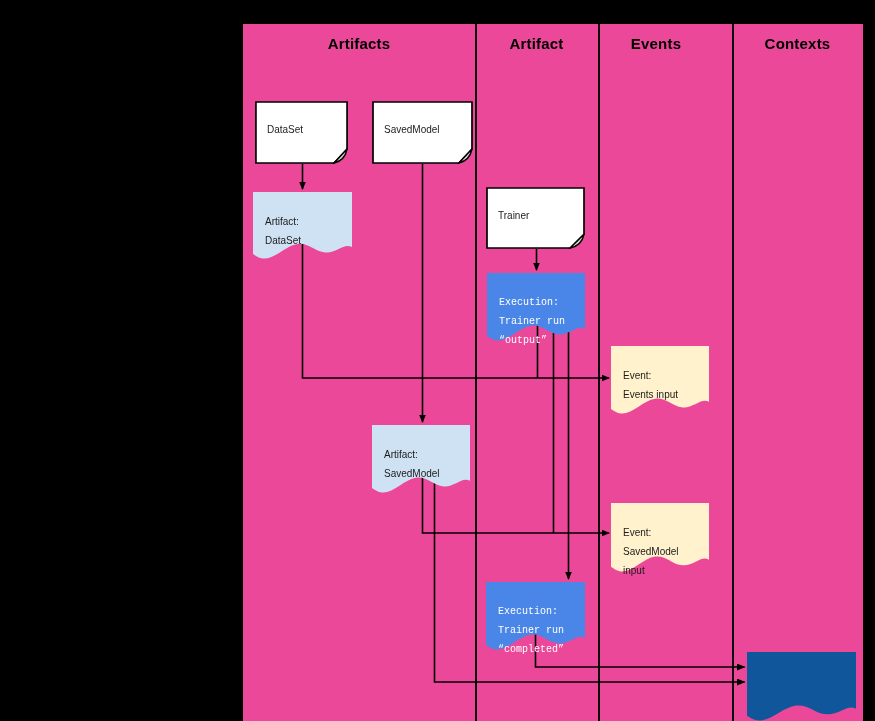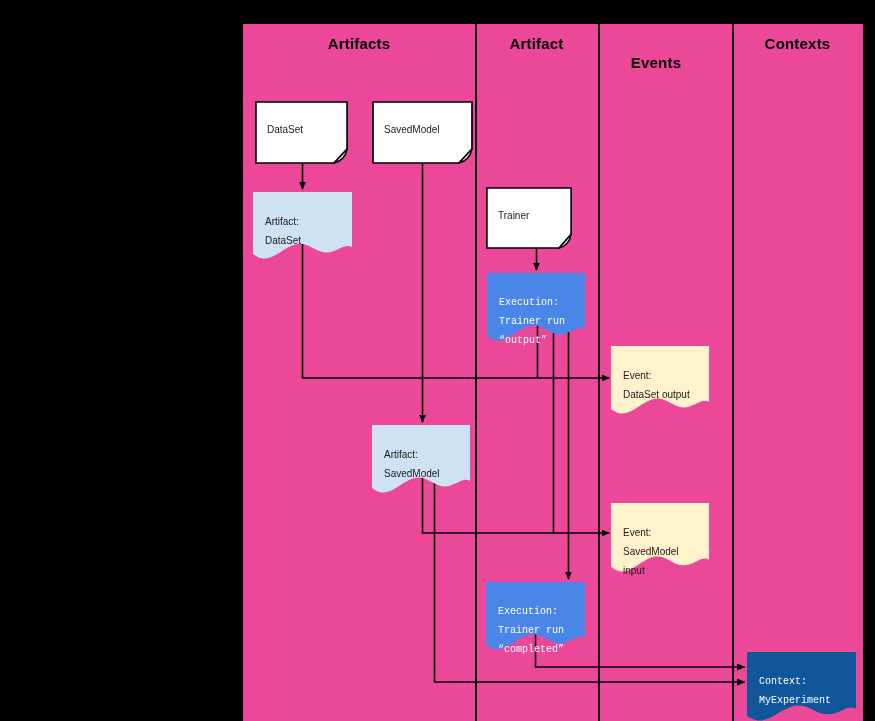--- a/index.html
+++ b/index.html
@@ -5,21 +5,21 @@
   html,body{margin:0;padding:0;background:#000;}
   .stage{position:relative;width:875px;height:721px;background:#000;overflow:hidden;
          font-family:"Liberation Sans",sans-serif;}
   .canvas{position:absolute;left:243px;top:24px;width:620px;height:704px;background:#ec4899;}
 
   
   .col-h{position:absolute;top:11px;font-size:15px;font-weight:700;color:#000;
          text-align:center;letter-spacing:.2px;}
   .col-h.c0{left:0;width:232px;}
   .col-h.c1{left:232px;width:123px;}
-  .col-h.c2{left:355px;width:116px;margin-top:19px;}
+  .col-h.c2{left:355px;width:116px;}
   .col-h.c3{left:489px;width:131px;}
 
   
   .divider{position:absolute;top:0;width:1.6px;height:704px;background:#0a0a0a;}
   .divider.d0{left:232px;}
   .divider.d1{left:355px;}
   .divider.d2{left:489px;}
 
   
   svg.edges{position:absolute;left:0;top:0;width:620px;height:704px;}
@@ -37,21 +37,21 @@
   .wave path{stroke:none;}
   .wave.lightblue path{fill:#cfe2f3;}
   .wave.yellow path{fill:#fff2cc;}
   .wave.blue path{fill:#4a86e8;}
   .wave.darkblue path{fill:#10569b;}
   .wave.blue,.wave.darkblue{color:#fff;font-family:Liberation Mono, monospace;}
 
   
   .n-dataset        {left:12px; top:77px; width:93px; height:63px;}
   .n-savedmodel     {left:129px;top:77px; width:101px;height:63px;}
-  .n-trainer        {left:243px;top:163px;width:86px; height:62px;}
+  .n-trainer        {left:243px;top:163px;width:99px; height:62px;}
   .n-art-dataset    {left:10px; top:168px;width:99px; height:67px;}
   .n-exec-running   {left:244px;top:249px;width:98px; height:68px;}
   .n-evt-ds-input   {left:368px;top:322px;width:98px; height:68px;}
   .n-art-savedmodel {left:129px;top:401px;width:98px; height:68px;}
   .n-evt-sm-output  {left:368px;top:479px;width:98px; height:69px;}
   .n-exec-completed {left:243px;top:558px;width:99px; height:68px;}
   .n-context        {left:504px;top:628px;width:109px;height:69px;}
 </style>
 </head>
 <body>
@@ -136,21 +136,21 @@
         <span>“output”</span>
       </div>
     </div>
 
     <div class="node wave yellow n-evt-ds-input">
       <svg viewBox="0 0 100 67" preserveAspectRatio="none">
         <path d="M0,0 L100,0 L100,55 C92,50.5 84,61.5 73,60.5 C62,59.5 56,50.5 45,52 C33,53.5 22,67.5 10,66.5 C6,66 3,64 0,62 Z"></path>
       </svg>
       <div class="txt">
         <span>Event:</span>
-        <span>DataSet output</span>
+        <span>Events input</span>
       </div>
     </div>
 
     <div class="node wave lightblue n-art-savedmodel">
       <svg viewBox="0 0 100 67" preserveAspectRatio="none">
         <path d="M0,0 L100,0 L100,55 C92,50.5 84,61.5 73,60.5 C62,59.5 56,50.5 45,52 C33,53.5 22,67.5 10,66.5 C6,66 3,64 0,62 Z"></path>
       </svg>
       <div class="txt">
         <span>Artifact:</span>
         <span>SavedModel</span>
@@ -176,20 +176,16 @@
         <span>Execution:</span>
         <span>Trainer run</span>
         <span>“completed”</span>
       </div>
     </div>
 
     <div class="node wave darkblue n-context">
       <svg viewBox="0 0 100 67" preserveAspectRatio="none">
         <path d="M0,0 L100,0 L100,55 C92,50.5 84,61.5 73,60.5 C62,59.5 56,50.5 45,52 C33,53.5 22,67.5 10,66.5 C6,66 3,64 0,62 Z"></path>
       </svg>
-      <div class="txt">
-        <span>Context:</span>
-        <span>MyExperiment</span>
-      </div>
     </div>
 
   </div>
 </div>
 
 </body></html>

